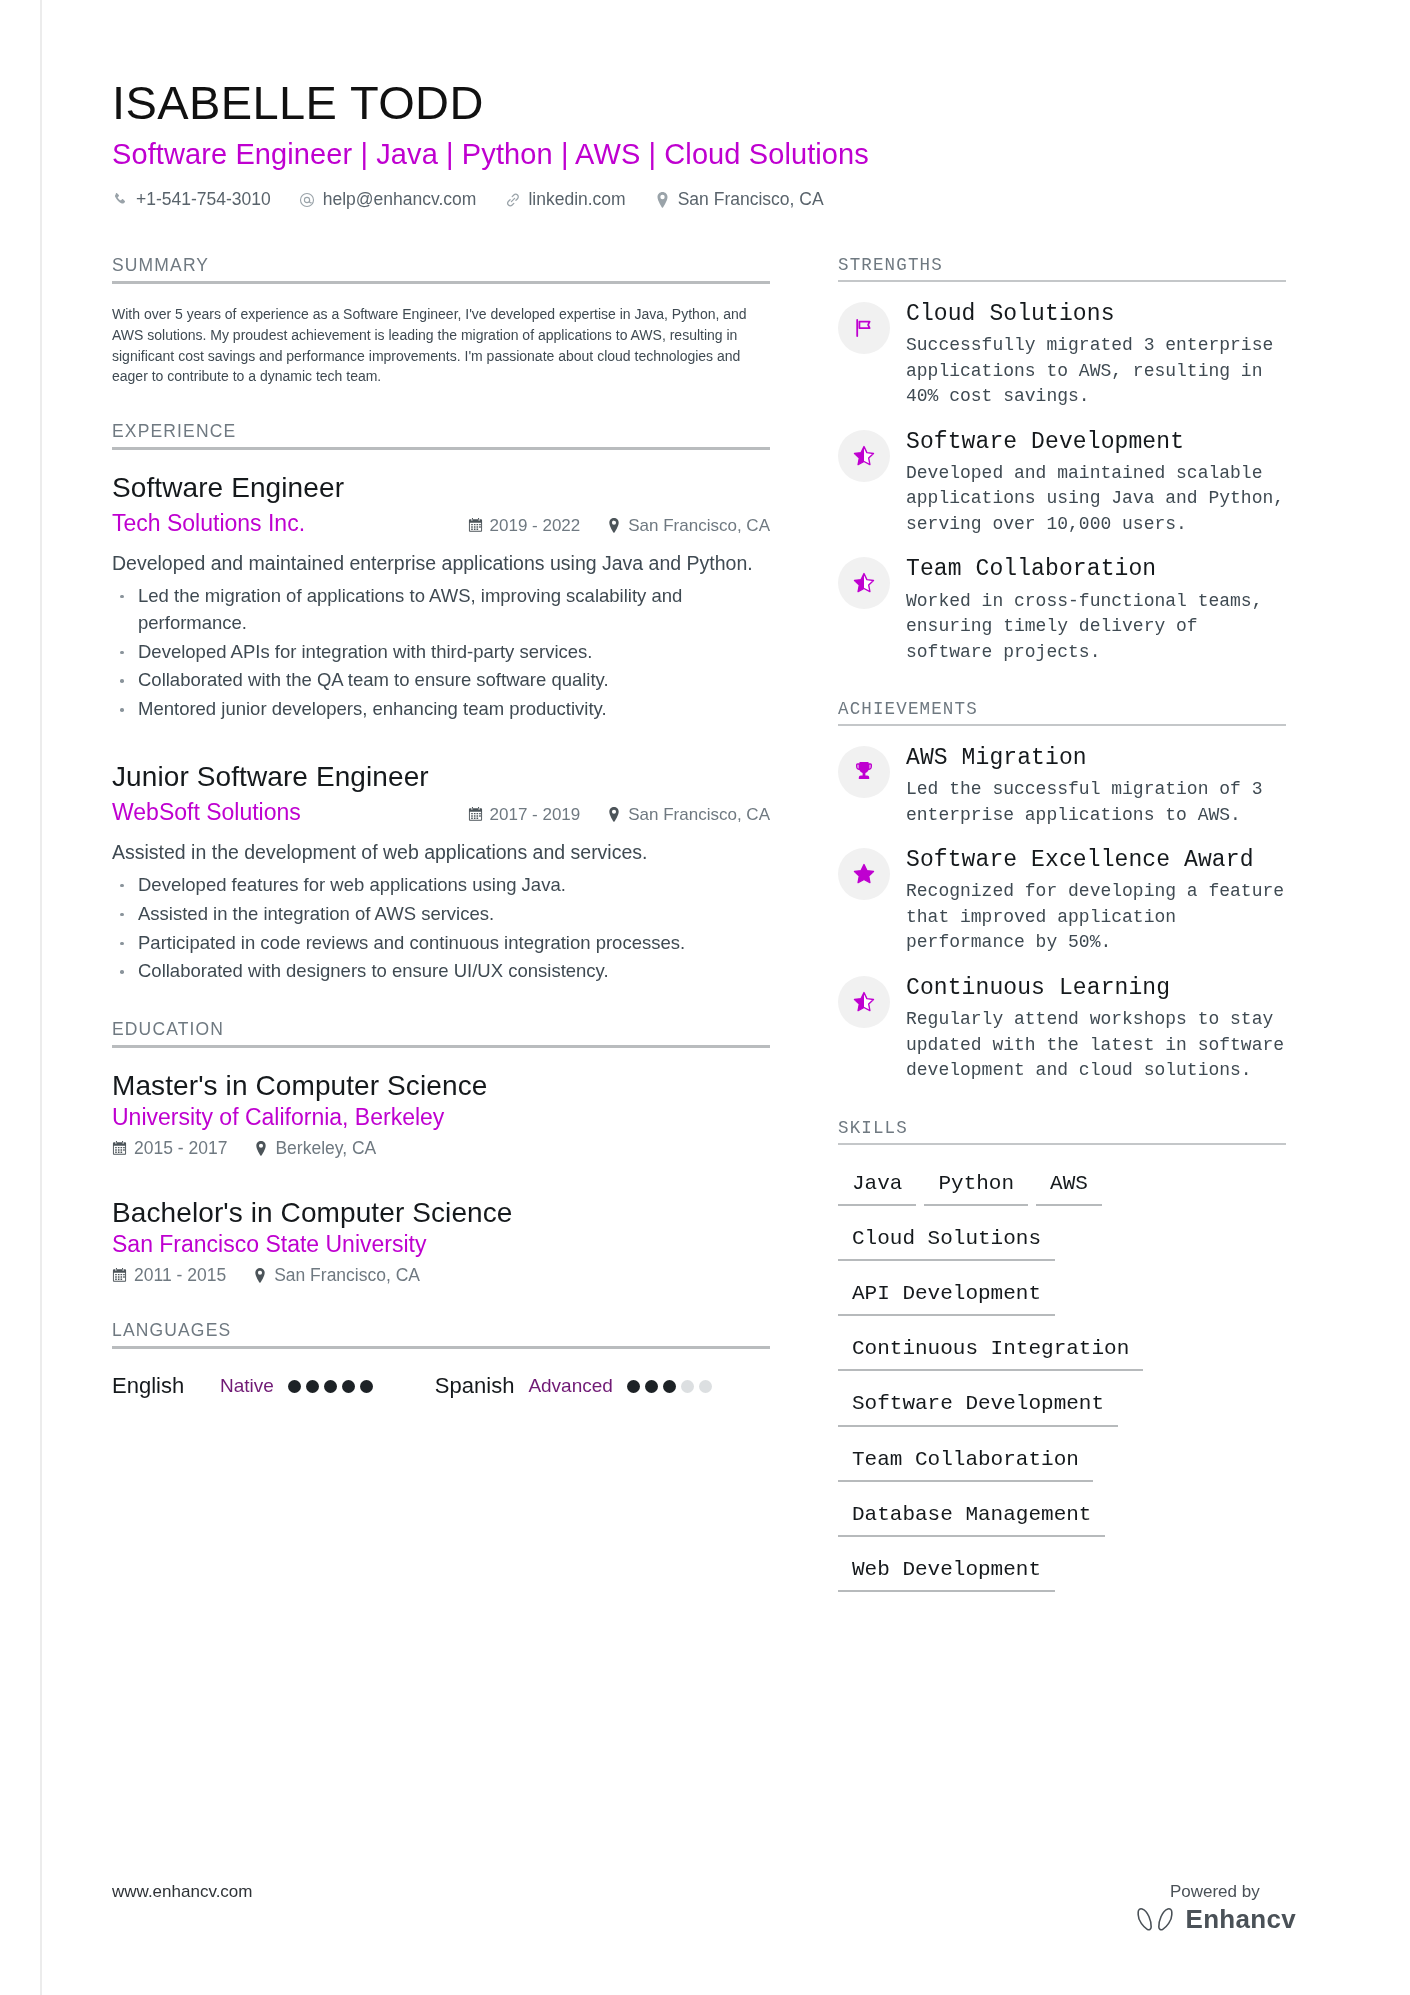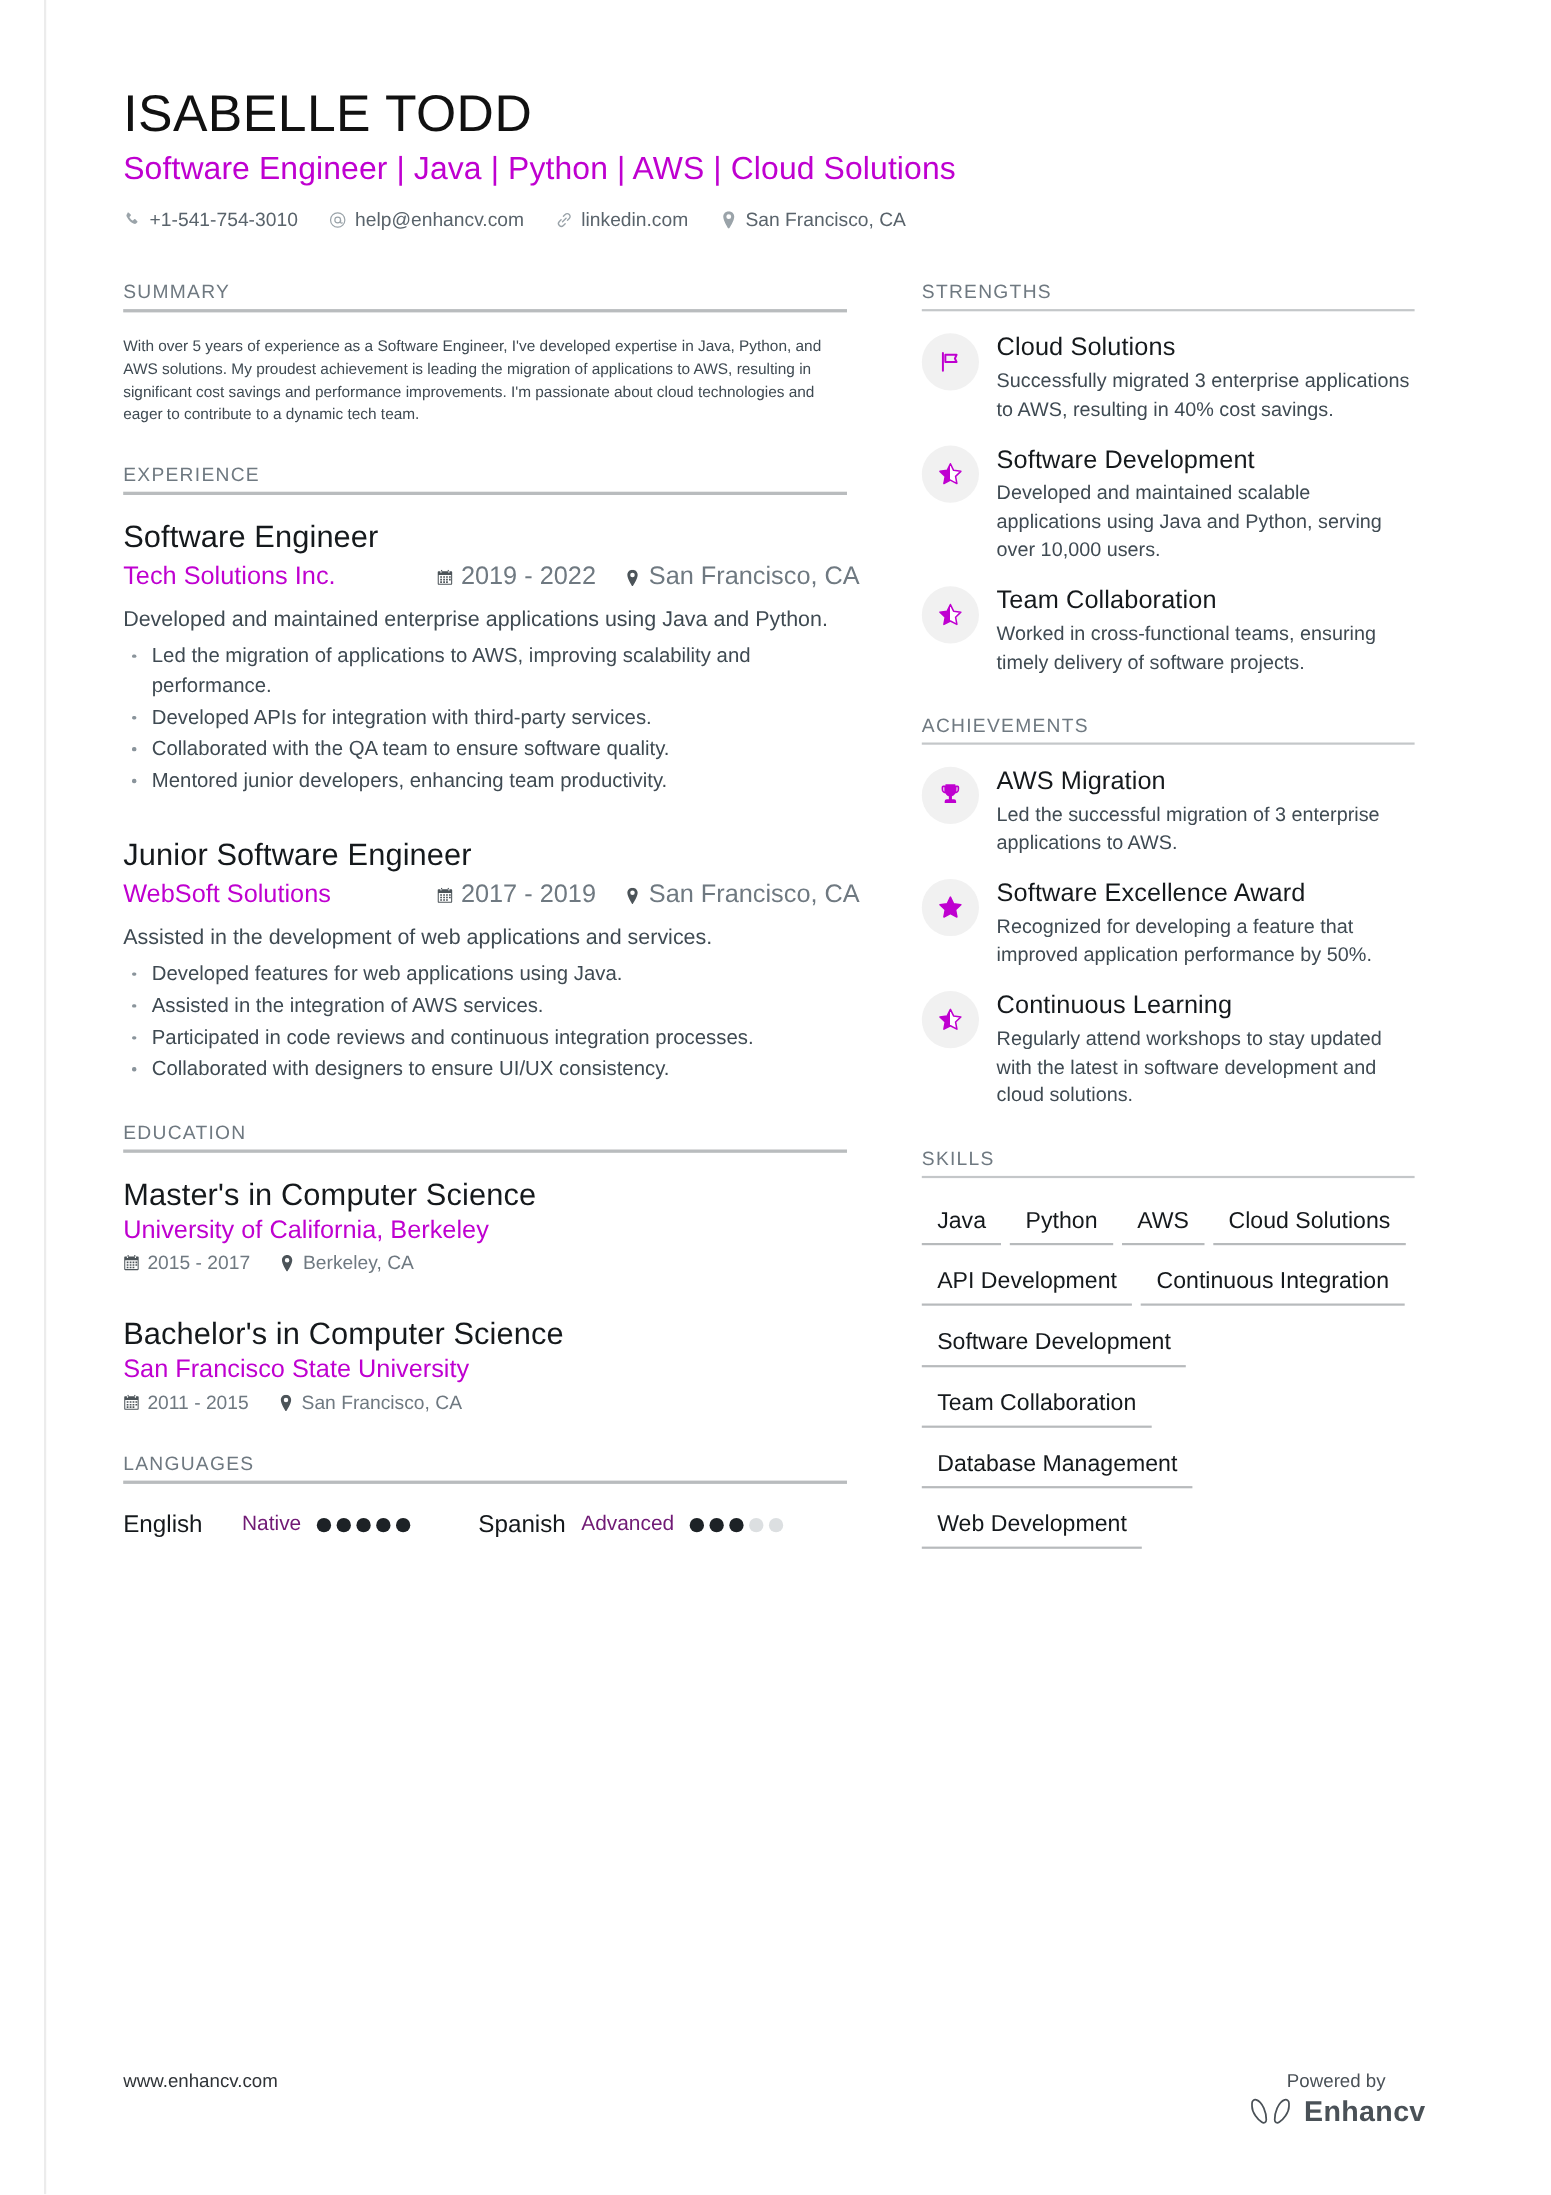--- a/index.html
+++ b/index.html
@@ -87,21 +87,21 @@
   .contact-item .ic svg { display: block; }
 
   
   .columns {
     margin-top: 45px;
     display: flex;
     align-items: flex-start;
     gap: 68px;
   }
   .col-left  { width: 658px; flex: 0 0 658px; }
-  .col-right { width: 448px; flex: 0 0 448px; }
+  .col-right { width: 448px; flex: 0 0 448px; font-family: Liberation Mono, monospace; }
 
   
   .section { margin-bottom: 0; }
   .section + .section { margin-top: 34px; }
 
   .sec-title {
     font-size: 17.5px;
     letter-spacing: 1.15px;
     color: #6f7981;
     font-weight: 400;
@@ -148,21 +148,21 @@
     line-height: 1.3;
     flex: 0 0 auto;
     min-width: 0;
   }
   .entry-org.wide { min-width: 285px; }
   .meta-bits {
     display: flex;
     align-items: baseline;
     margin-left: auto;
     gap: 26px;
-    font-size: 23px;
+    font-size: 17px;
     color: #6f7981;
   }
   .meta-bit { display: flex; align-items: baseline; white-space: nowrap; }
   .meta-bit .ic {
     display: inline-flex;
     align-items: center;
     justify-content: center;
     width: 15px; height: 15px;
     margin-right: 7px;
     color: #4c5459;

